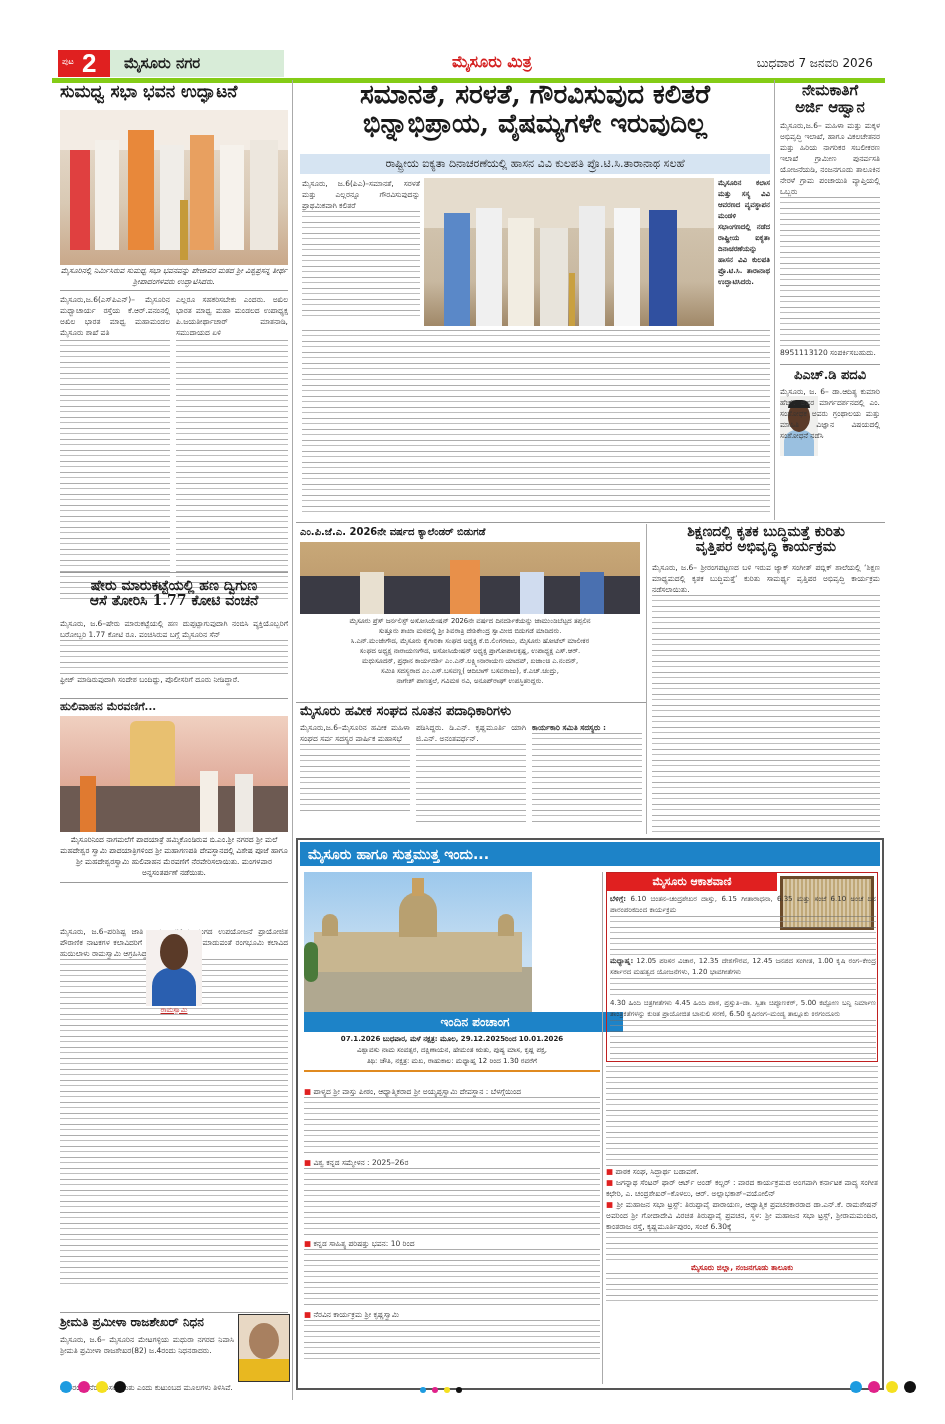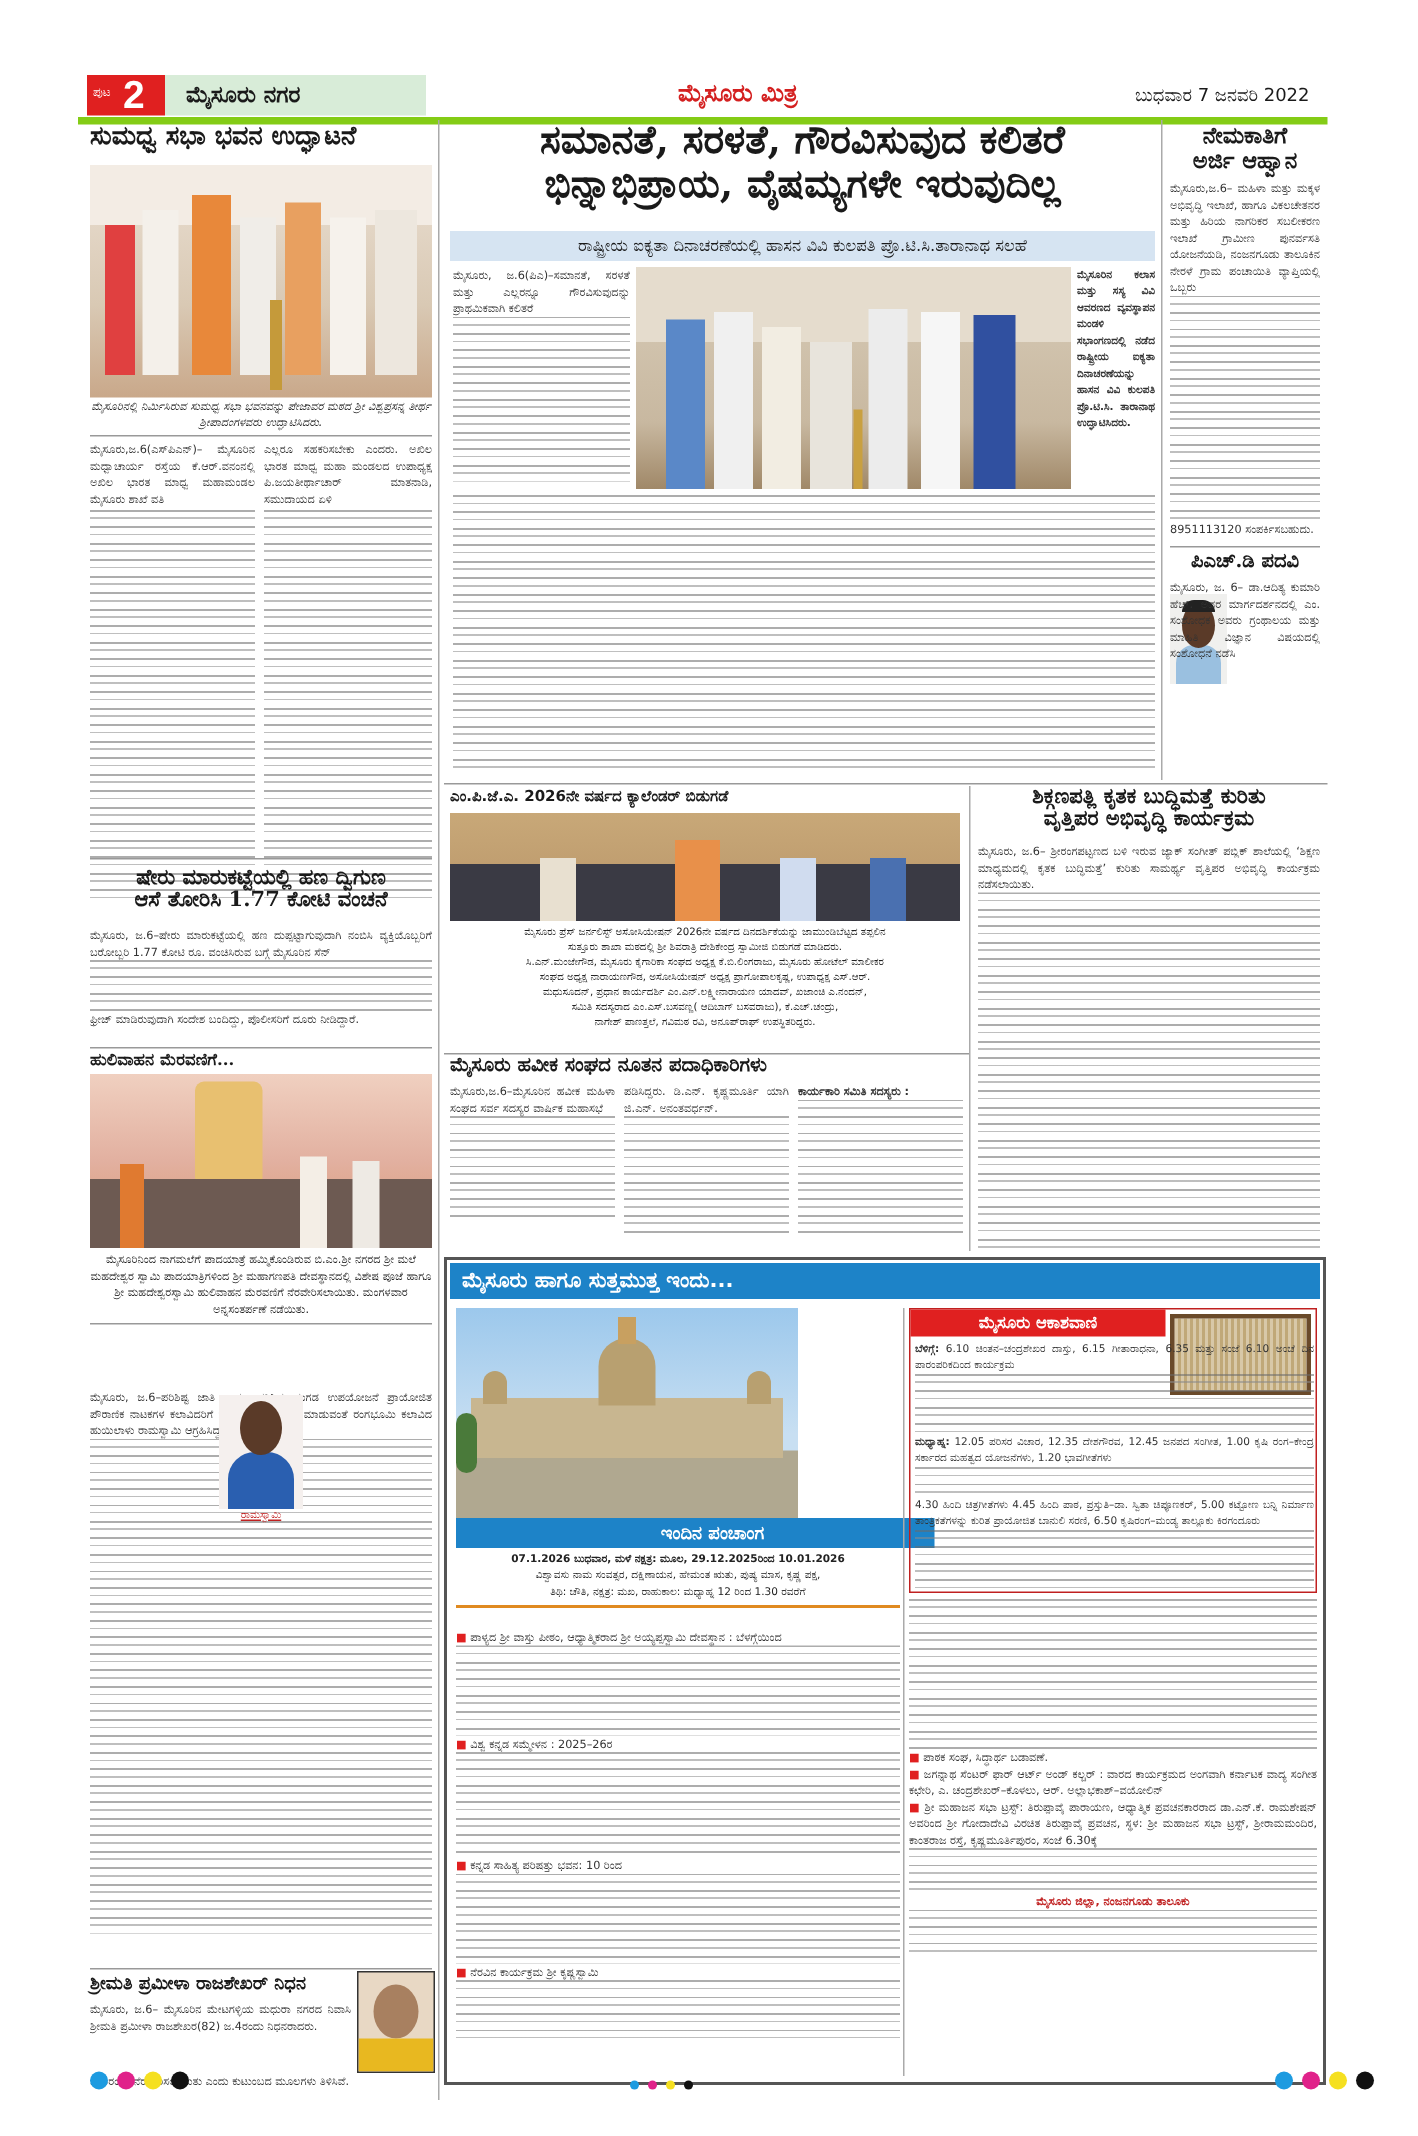--- a/index.html
+++ b/index.html
@@ -31,21 +31,21 @@
 
 <div class="page">
 
   <div class="mast">
     <div class="pgbox">
       <span class="pt">ಪುಟ</span>
       <span class="pn">2</span>
     </div>
     <div class="section">ಮೈಸೂರು ನಗರ</div>
     <div class="brand">ಮೈಸೂರು ಮಿತ್ರ</div>
-    <div class="date">ಬುಧವಾರ 7 ಜನವರಿ 2022</div>
+    <div class="date">ಬುಧವಾರ 7 ಜನವರಿ 2026</div>
   </div>
 
   <div class="abs hl" style="left:8px;top:32px;width:230px;font-size:17px;">ಸುಮಧ್ವ ಸಭಾ ಭವನ ಉದ್ಘಾಟನೆ</div>
   <div class="photo" style="left:8px;top:60px;width:228px;height:155px;background:linear-gradient(#eadfd2,#d9c9b4 60%,#c9a88a);">
     <div class="abs" style="left:0;top:0;width:228px;height:40px;background:#f3ece4;"></div>
     <div class="abs" style="left:10px;top:40px;width:20px;height:100px;background:#e04040;"></div>
     <div class="abs" style="left:35px;top:30px;width:24px;height:110px;background:#f4f0ea;"></div>
     <div class="abs" style="left:68px;top:20px;width:26px;height:120px;background:#e8883a;"></div>
     <div class="abs" style="left:100px;top:35px;width:24px;height:105px;background:#f0ede8;"></div>
     <div class="abs" style="left:130px;top:25px;width:24px;height:115px;background:#e8a060;"></div>
@@ -171,21 +171,21 @@
     <div>ಸುತ್ತೂರು ಶಾಖಾ ಮಠದಲ್ಲಿ ಶ್ರೀ ಶಿವರಾತ್ರಿ ದೇಶಿಕೇಂದ್ರ ಸ್ವಾಮೀಜಿ ಬಿಡುಗಡೆ ಮಾಡಿದರು.</div>
     <div>ಸಿ.ಎನ್.ಮಂಜೇಗೌಡ, ಮೈಸೂರು ಕೈಗಾರಿಕಾ ಸಂಘದ ಅಧ್ಯಕ್ಷ ಕೆ.ಬಿ.ಲಿಂಗರಾಜು, ಮೈಸೂರು ಹೋಟೆಲ್ ಮಾಲೀಕರ</div>
     <div>ಸಂಘದ ಅಧ್ಯಕ್ಷ ನಾರಾಯಣಗೌಡ, ಅಸೋಸಿಯೇಷನ್ ಅಧ್ಯಕ್ಷ ಪ್ರಾಗೋಪಾಲಕೃಷ್ಣ, ಉಪಾಧ್ಯಕ್ಷ ಎಸ್.ಆರ್.</div>
     <div>ಮಧುಸೂದನ್, ಪ್ರಧಾನ ಕಾರ್ಯದರ್ಶಿ ಎಂ.ಎನ್.ಲಕ್ಷ್ಮೀನಾರಾಯಣ ಯಾದವ್, ಖಜಾಂಚಿ ಎ.ನಂದನ್,</div>
     <div>ಸಮಿತಿ ಸದಸ್ಯರಾದ ಎಂ.ಎಸ್.ಬಸವಣ್ಣ( ಆದಿಬಾಗ್ ಬಸವರಾಜು), ಕೆ.ಎಚ್.ಚಂದ್ರು,</div>
     <div>ನಾಗೇಶ್ ಪಾಣತ್ತಲೆ, ಗವಿಮಠ ರವಿ, ಅನೂಪ್‌ರಾಘ್ ಉಪಸ್ಥಿತರಿದ್ದರು.</div>
   </div>
 
   <div class="rule" style="left:594px;top:474px;width:1px;height:310px;background:#aaa;"></div>
   <div class="abs hl" style="left:600px;top:474px;width:228px;font-size:14px;text-align:center;">
-    <div>ಶಿಕ್ಗಣಪತ್ಲಿ ಕೃತಕ ಬುದ್ಧಿಮತ್ತೆ ಕುರಿತು</div>
+    <div>ಶಿಕ್ಷಣದಲ್ಲಿ ಕೃತಕ ಬುದ್ಧಿಮತ್ತೆ ಕುರಿತು</div>
     <div>ವೃತ್ತಿಪರ ಅಭಿವೃದ್ಧಿ ಕಾರ್ಯಕ್ರಮ</div>
   </div>
   <div class="abs txt" style="left:600px;top:512px;width:228px;height:270px;overflow:hidden;">
     <span>ಮೈಸೂರು, ಜ.6– ಶ್ರೀರಂಗಪಟ್ಟಣದ ಬಳಿ ಇರುವ ಜ್ಯಾಕ್ ಸಂಗೀತ್ ಪಬ್ಲಿಕ್ ಶಾಲೆಯಲ್ಲಿ ‘ಶಿಕ್ಷಣ ಮಾಧ್ಯಮದಲ್ಲಿ ಕೃತಕ ಬುದ್ಧಿಮತ್ತೆ’ ಕುರಿತು ಸಾಮರ್ಥ್ಯ ವೃತ್ತಿಪರ ಅಭಿವೃದ್ಧಿ ಕಾರ್ಯಕ್ರಮ ನಡೆಸಲಾಯಿತು.</span>
     <div class="txtlines" style="height:240px;"></div>
   </div>
 
   <div class="rule" style="left:244px;top:652px;width:350px;height:1px;"></div>
   <div class="abs hl" style="left:248px;top:654px;width:340px;font-size:13px;">ಮೈಸೂರು ಹವೀಕ ಸಂಘದ ನೂತನ ಪದಾಧಿಕಾರಿಗಳು</div>
   <div class="abs txt" style="left:248px;top:672px;width:110px;height:112px;overflow:hidden;">

